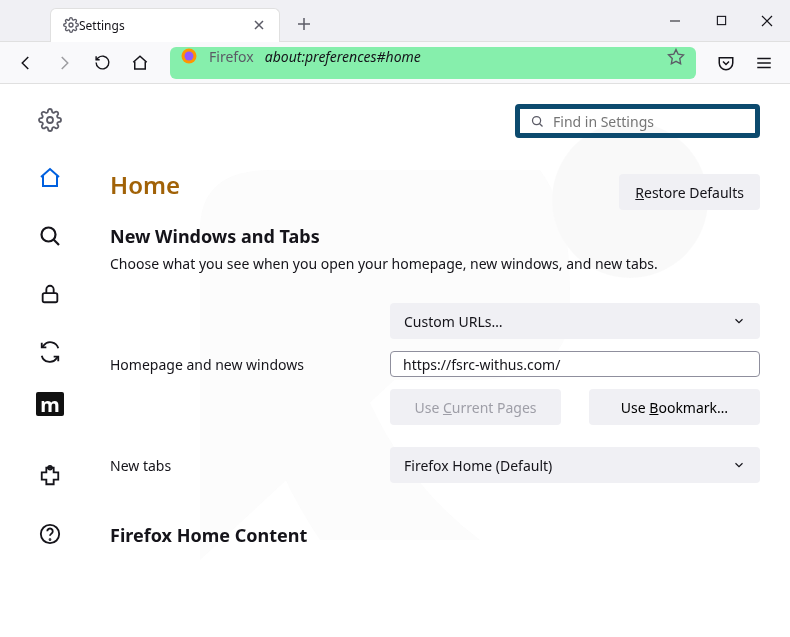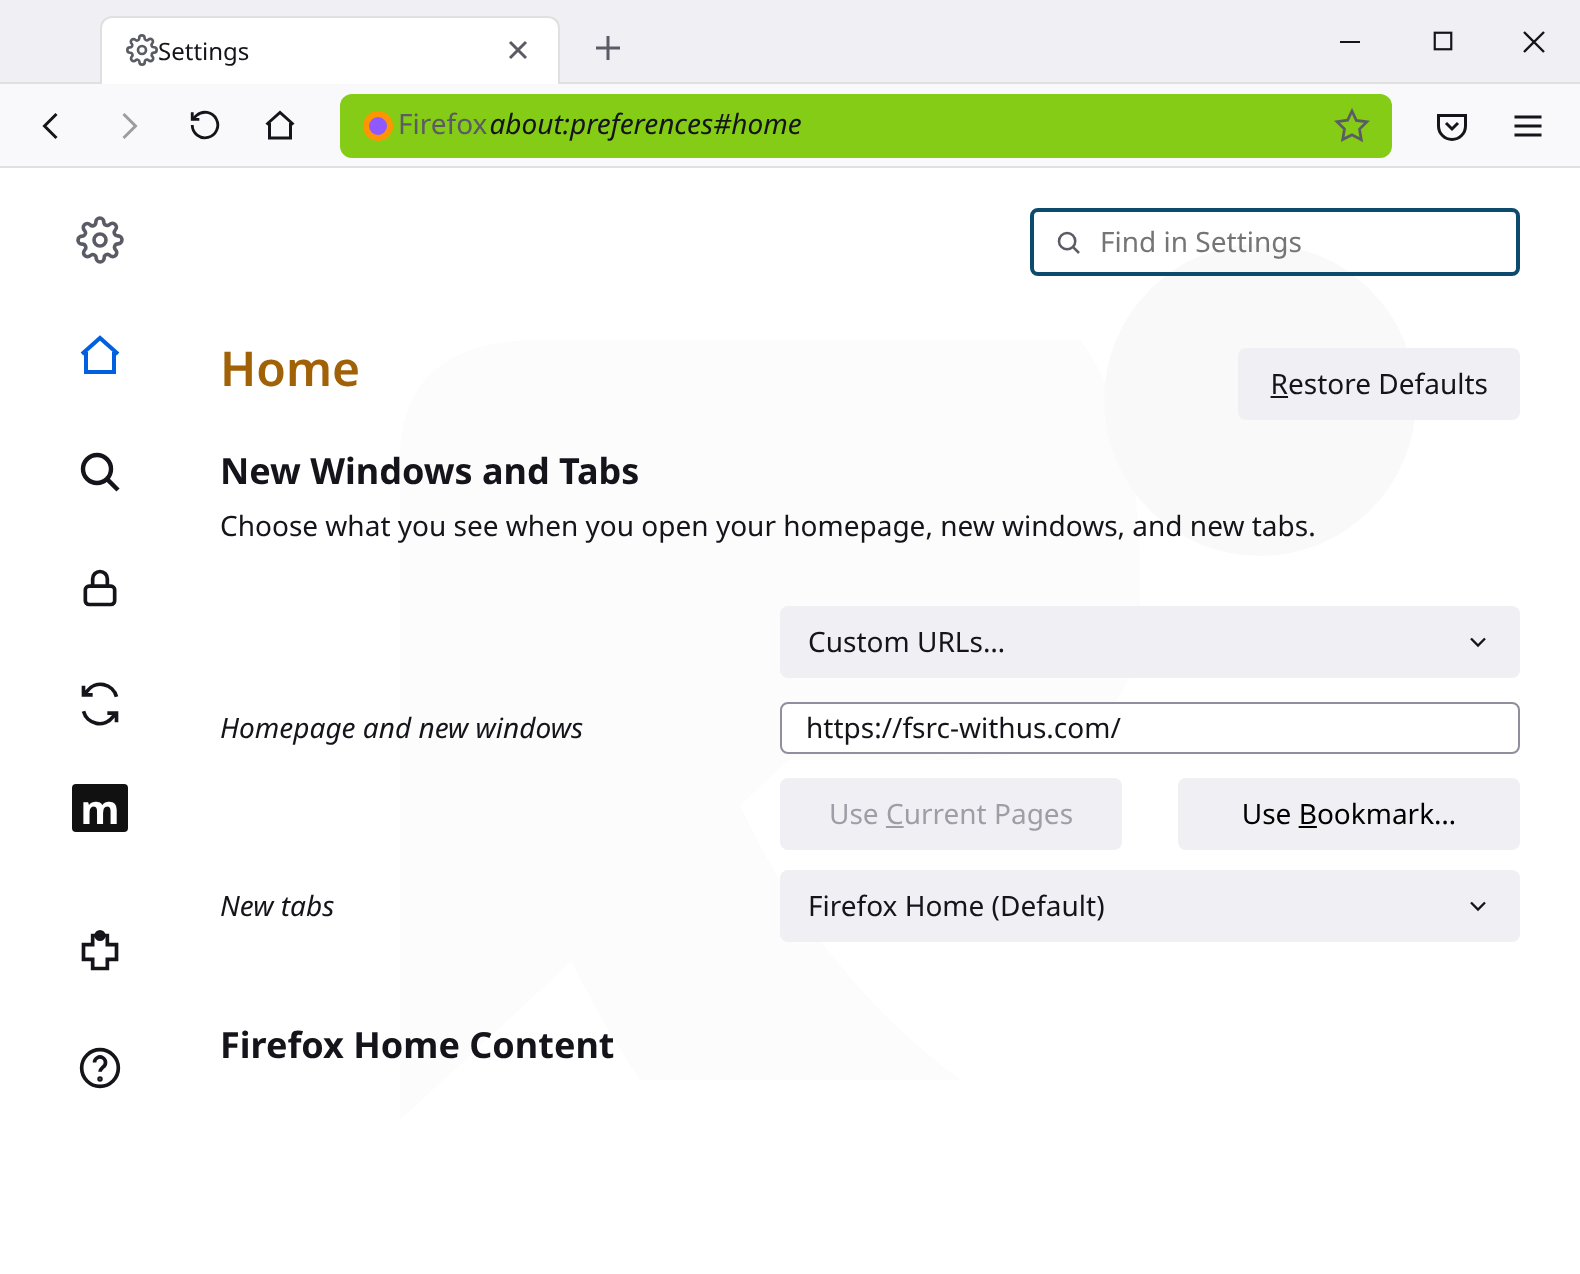--- a/index.html
+++ b/index.html
@@ -11,60 +11,60 @@
     .tab-title { flex: 1; font-size: 12px; color: #15141a; }
     .tab-close { width: 16px; height: 16px; display: flex; align-items: center; justify-content: center; cursor: pointer; }
     .new-tab { width: 28px; height: 28px; display: flex; align-items: center; justify-content: center; margin-left: 10px; margin-top: 6px; cursor: pointer; }
     .window-controls { margin-left: auto; display: flex; gap: 0; }
     .win-btn { width: 46px; height: 42px; display: flex; align-items: center; justify-content: center; cursor: pointer; }
     
     
     .toolbar { height: 42px; display: flex; align-items: center; padding: 0 10px; gap: 6px; background: #f9f9fb; border-bottom: 1px solid #e0e0e0; }
     .tbtn { width: 32px; height: 32px; display: flex; align-items: center; justify-content: center; border-radius: 4px; cursor: pointer; }
     .tbtn.disabled { opacity: 0.4; }
-    .urlbar { flex: 1; height: 32px; background: #84cc16; border-radius: 6px; display: flex; align-items: center; padding: 0 10px; gap: 1px; margin: 0 8px; }
+    .urlbar { flex: 1; height: 32px; background: #86efac; border-radius: 6px; display: flex; align-items: flex-start; padding: 0 10px; gap: 11px; margin: 0 8px; }
     .urlbar-ff { width: 18px; height: 18px; display:flex; align-items:center; justify-content:center; }
     .urlbar-prefix { font-size: 14px; color: #5b5b66; }
     .urlbar-text { font-size: 14px; color: #15141a; flex: 1; font-style: italic; }
     .urlbar-star { width: 20px; height: 20px; display:flex; align-items:center; justify-content:center; }
     
     
     .watermark { position: absolute; top: 110px; left: 140px; width: 620px; height: 480px; opacity: 0.04; pointer-events: none; z-index: 0; }
     .watermark svg { width: 100%; height: 100%; }
     
     
     .content { display: flex; height: calc(637px - 84px); position: relative; z-index: 1; }
     .sidebar { width: 100px; padding-top: 18px; display: flex; flex-direction: column; align-items: center; gap: 22px; }
     .sb-item { width: 36px; height: 36px; display: flex; align-items: center; justify-content: center; border-radius: 4px; cursor: pointer; }
     .sb-item.active svg { stroke: #0060df; }
     .sb-item.m-icon { background: #111; color: #fff; font-weight: bold; font-size: 20px; border-radius: 2px; width: 28px; height: 24px; }
     
     .main { flex: 1; padding: 20px 30px 0 10px; }
     .top-row { display: flex; align-items: flex-start; margin-bottom: 20px; }
     .page-title { font-size: 24px; font-weight: 600; color: #a16207; flex:1; }
-    .search-settings { width: 245px; height: 34px; border: 2px solid #0c4a6e; border-radius: 4px; display: flex; align-items: center; padding: 0 10px; gap: 8px; margin-left: auto; }
+    .search-settings { width: 245px; height: 34px; border: 5px solid #0c4a6e; border-radius: 4px; display: flex; align-items: center; padding: 0 10px; gap: 8px; margin-left: auto; }
     .search-settings input { border: none; outline: none; flex: 1; font-size: 14px; background: transparent; }
     .restore-btn { height: 36px; padding: 0 16px; background: #f0f0f4; border-radius: 4px; display: flex; align-items: center; font-size: 14px; color: #15141a; border: none; cursor: pointer; margin-top: 16px; }
     .restore-btn .u { text-decoration: underline; }
     
     .title-row { display: flex; align-items: center; margin-bottom: 8px; margin-top: 6px; }
     
     .section-title { font-size: 18px; font-weight: 700; color: #15141a; margin-top: 14px; margin-bottom: 6px; }
     .section-desc { font-size: 14px; color: #15141a; margin-bottom: 30px; }
     
     .form-row { display: flex; align-items: center; margin-bottom: 12px; gap: 20px; }
-    .form-label { width: 260px; font-size: 14px; color: #15141a; font-style: italic; }
+    .form-label { width: 260px; font-size: 14px; color: #15141a; }
     .form-right { flex: 1; }
     
     .select-box { height: 36px; background: #f0f0f4; border-radius: 4px; display: flex; align-items: center; padding: 0 14px; font-size: 14px; color: #15141a; cursor: pointer; position: relative; }
     .select-box .chevron { margin-left: auto; }
     
     .url-input { width: 100%; height: 24px; border: 1px solid #8f8f9d; border-radius: 4px; padding: 12px 12px; font-size: 14px; color: #15141a; outline: none; }
     
-    .btn-row { display: flex; gap: 28px; margin-top: 6px; margin-left: 280px; margin-bottom: 10px; }
+    .btn-row { display: flex; gap: 28px; margin-top: 6px; margin-left: 280px; margin-bottom: 22px; }
     .grey-btn { height: 36px; padding: 0 16px; background: #f0f0f4; border-radius: 4px; font-size: 14px; border: none; cursor: pointer; flex: 1; white-space: nowrap; overflow: hidden; text-overflow: ellipsis; }
     .grey-btn.disabled { color: #9e9ea7; }
     .grey-btn .u { text-decoration: underline; }
     
     svg { display: block; }
   </style>
 </head>
 <body>
 
 <div class="watermark">

